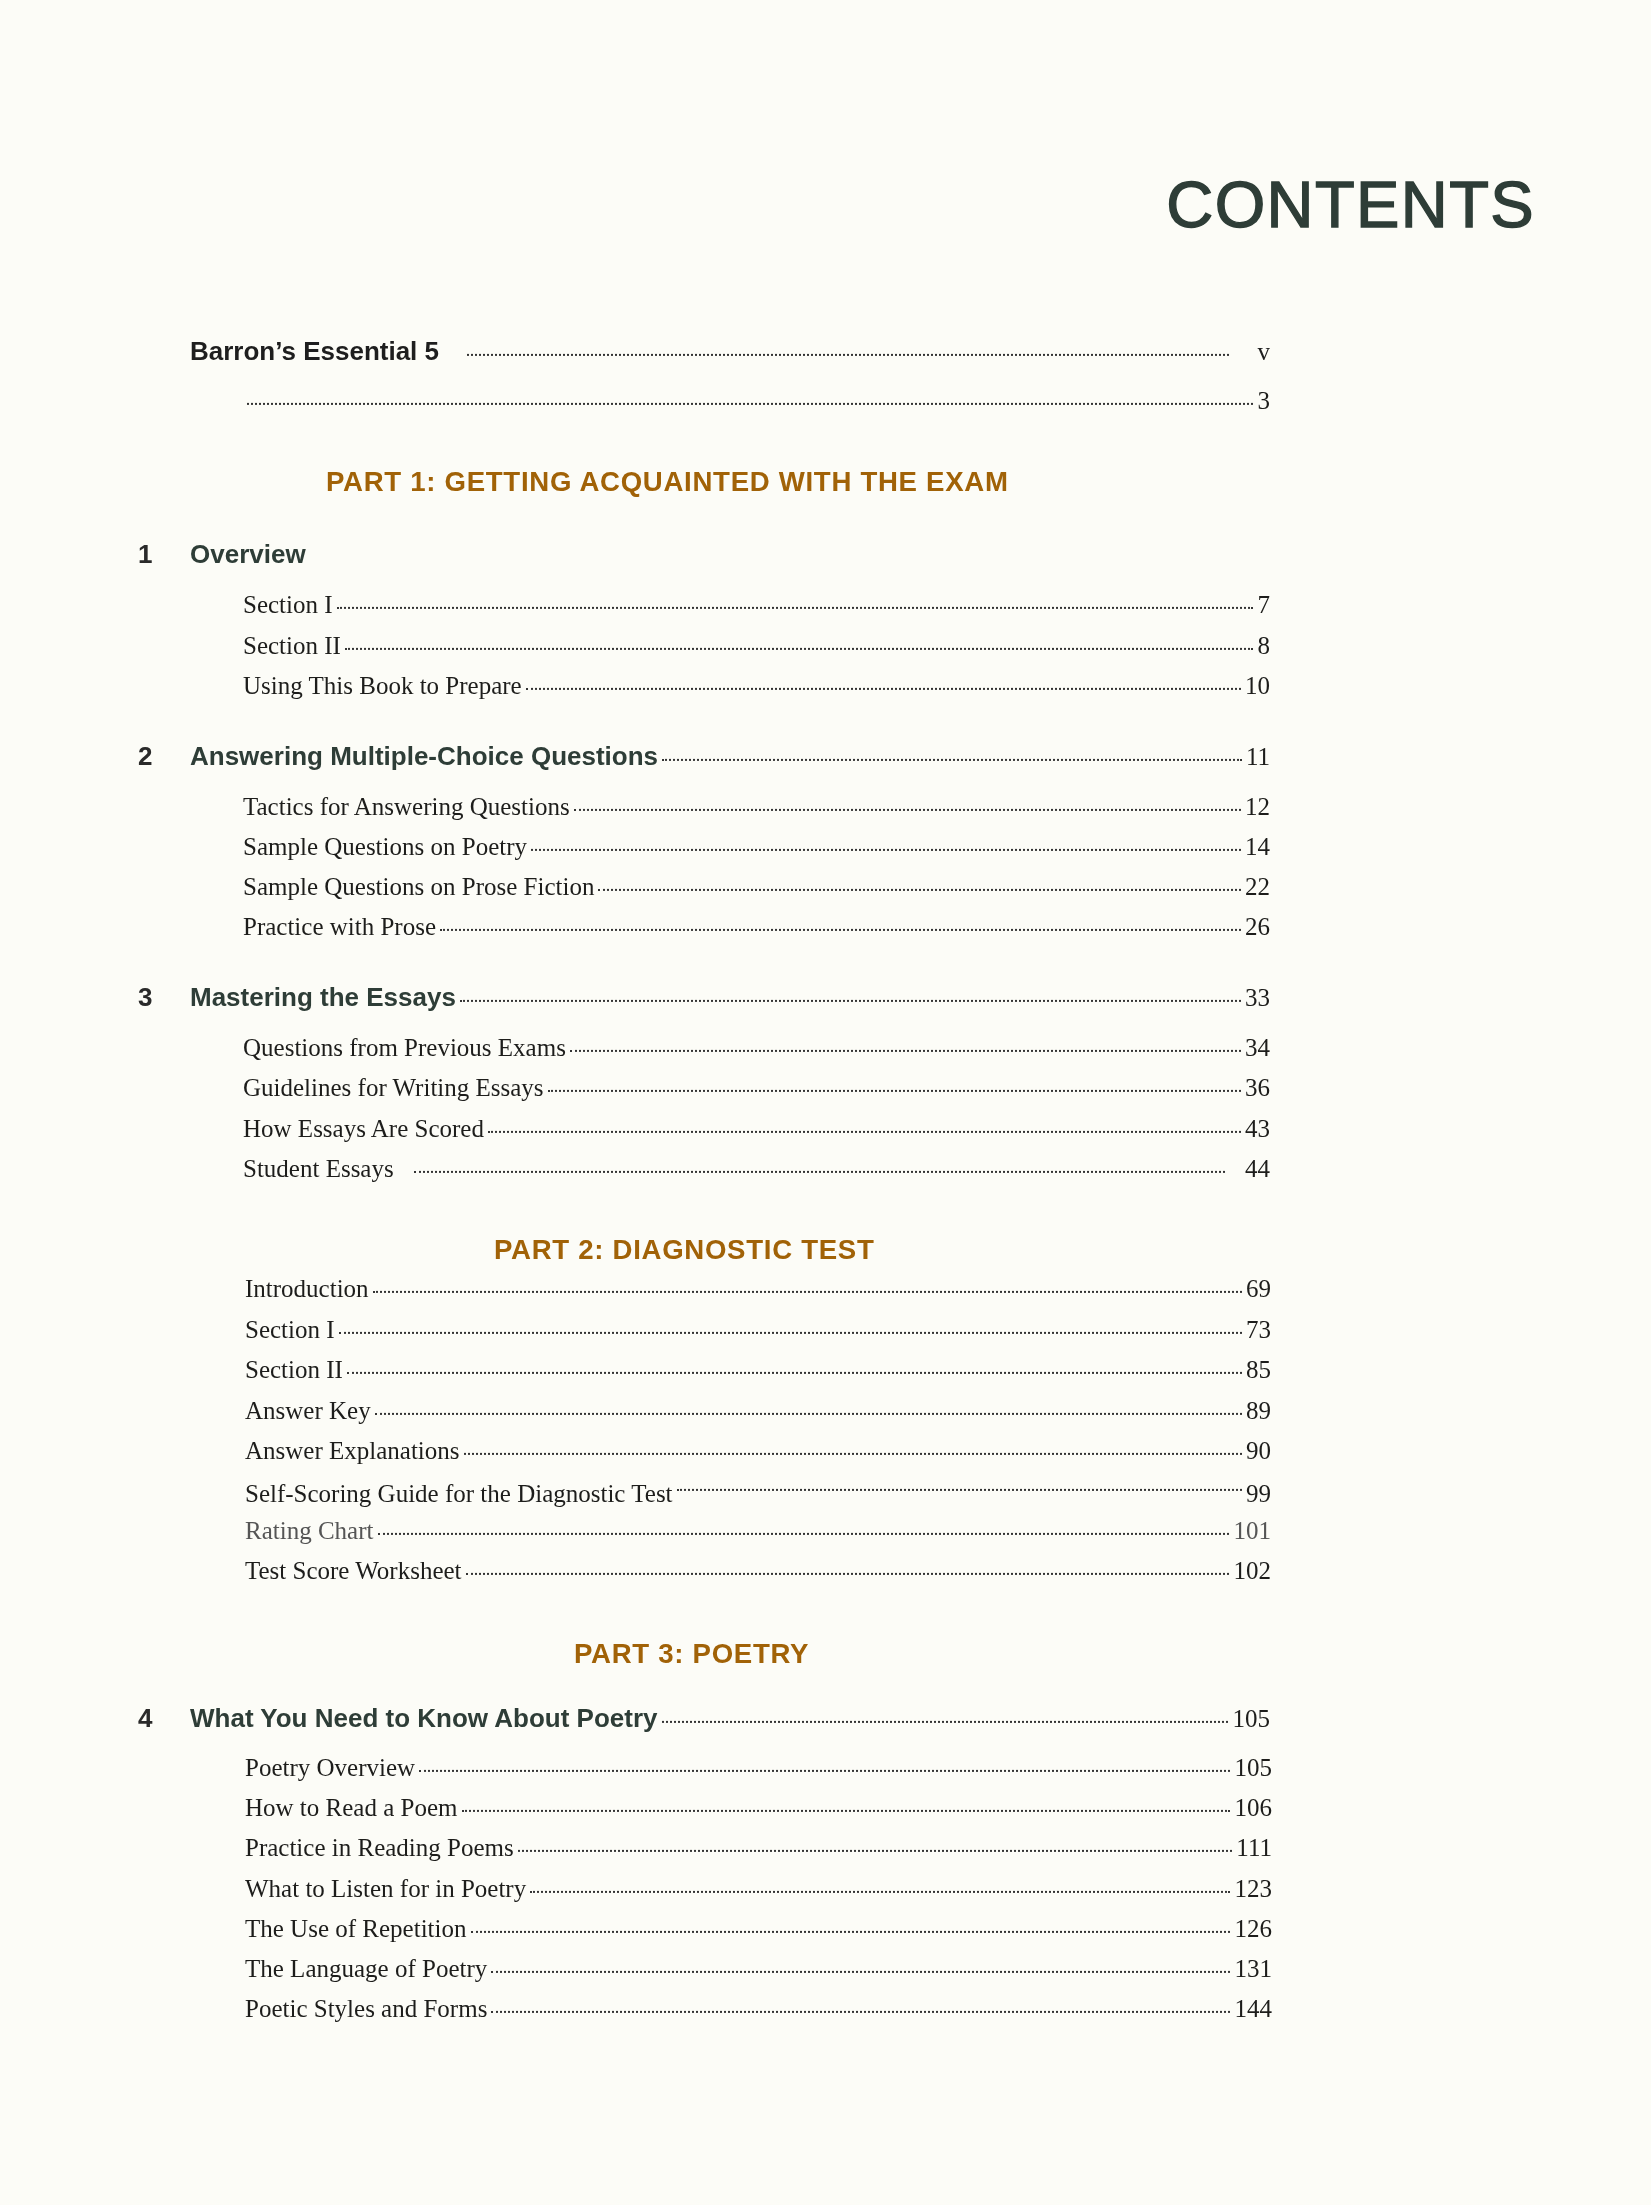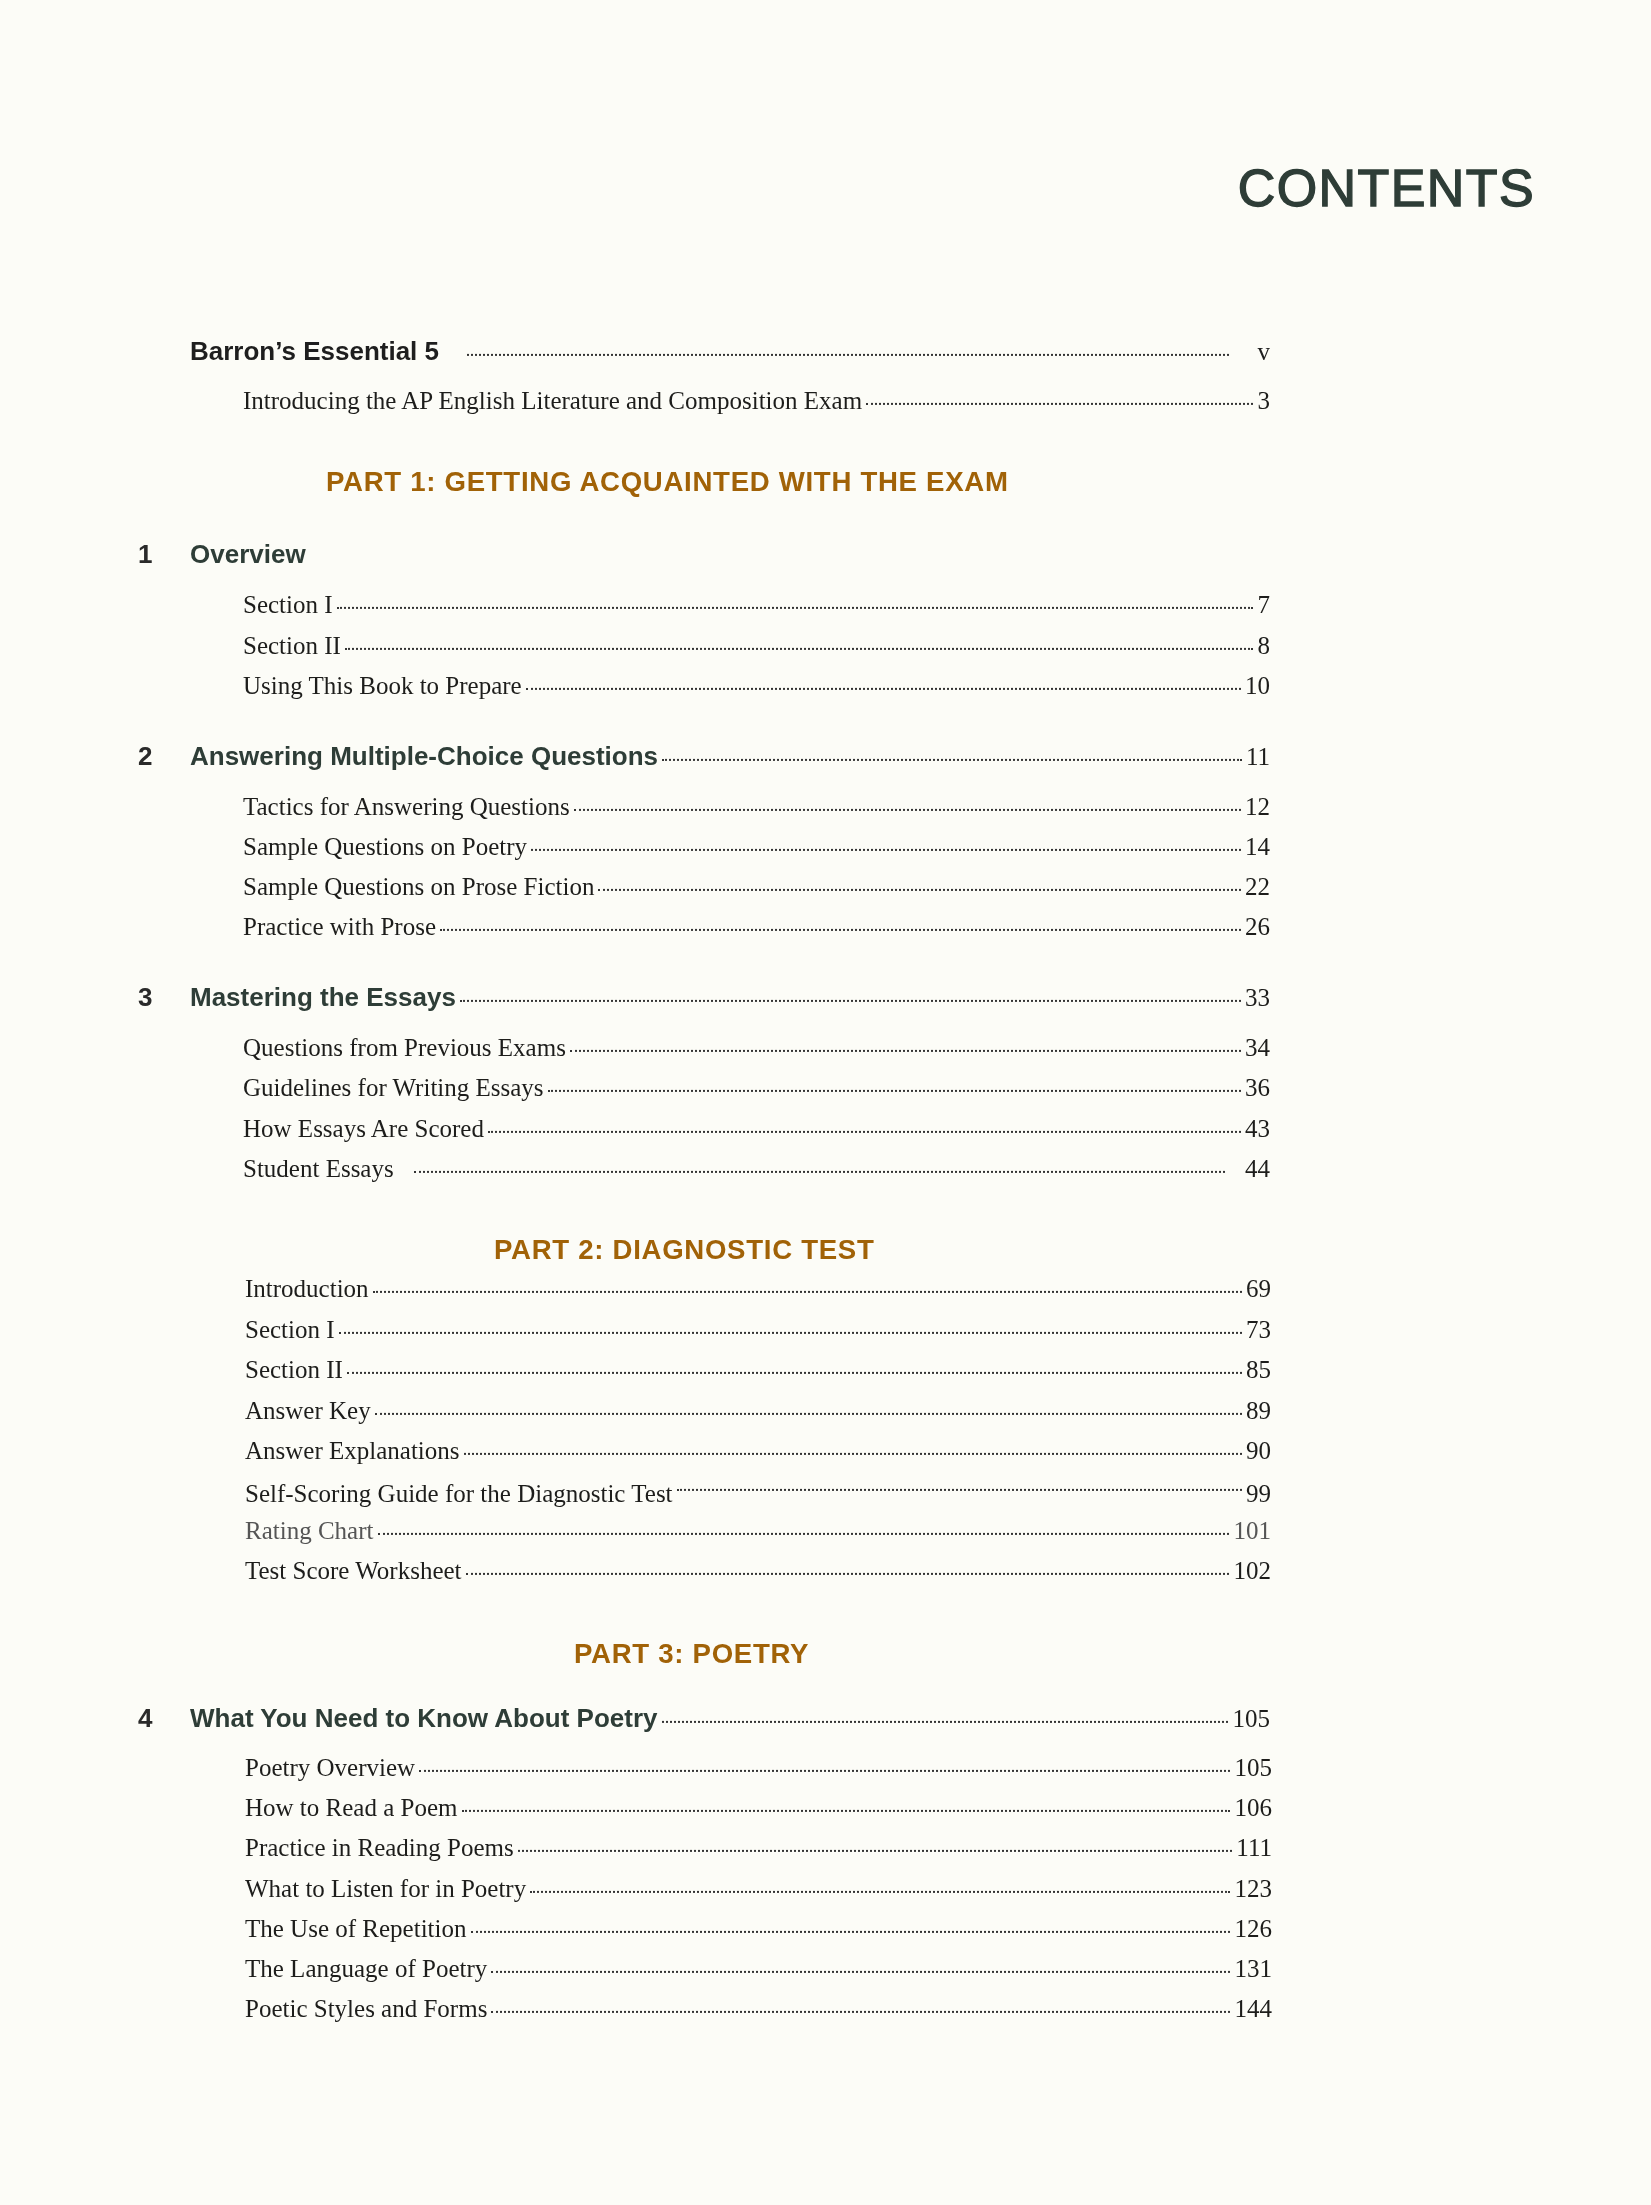--- a/index.html
+++ b/index.html
@@ -8,21 +8,21 @@
     background: #fcfcf7;
     position: relative;
     overflow: hidden;
     font-family: "Liberation Serif", "DejaVu Serif", serif;
     color: #1d1d1b;
   }
   .page-title {
     position: absolute;
     right: 117px; top: 123px;
     font-family: "Liberation Sans", "DejaVu Sans", sans-serif;
-    font-size: 52px;
+    font-size: 65px;
     letter-spacing: 1.4px;
     color: #2e3d37;
     font-weight: 400;
     -webkit-text-stroke: 1.4px #2e3d37;
   }
   .toc { position: absolute; left: 0; top: 0; width: 100%; }
   .row {
     position: absolute;
     display: flex;
     align-items: baseline;
@@ -90,21 +90,20 @@
 <h1 class="page-title">CONTENTS</h1>
 
 <div class="toc">
 
   <div class="row essential" style="top:336px;">
     <span class="label">Barron’s Essential 5</span>
     <span class="leader"></span>
     <span class="page">v</span>
   </div>
   <div class="row sub" style="top:387px;">
-    <span class="label">Introducing the AP English Literature and Composition Exam</span>
     <span class="leader"></span>
     <span class="page">3</span>
   </div>
 
   <div class="part-heading" style="left:326px; top:466px;">PART 1: GETTING ACQUAINTED WITH THE EXAM</div>
 
   <div class="row chapter" style="top:539px;">
     <span class="num">1</span>
     <span class="label">Overview</span>
   </div>

